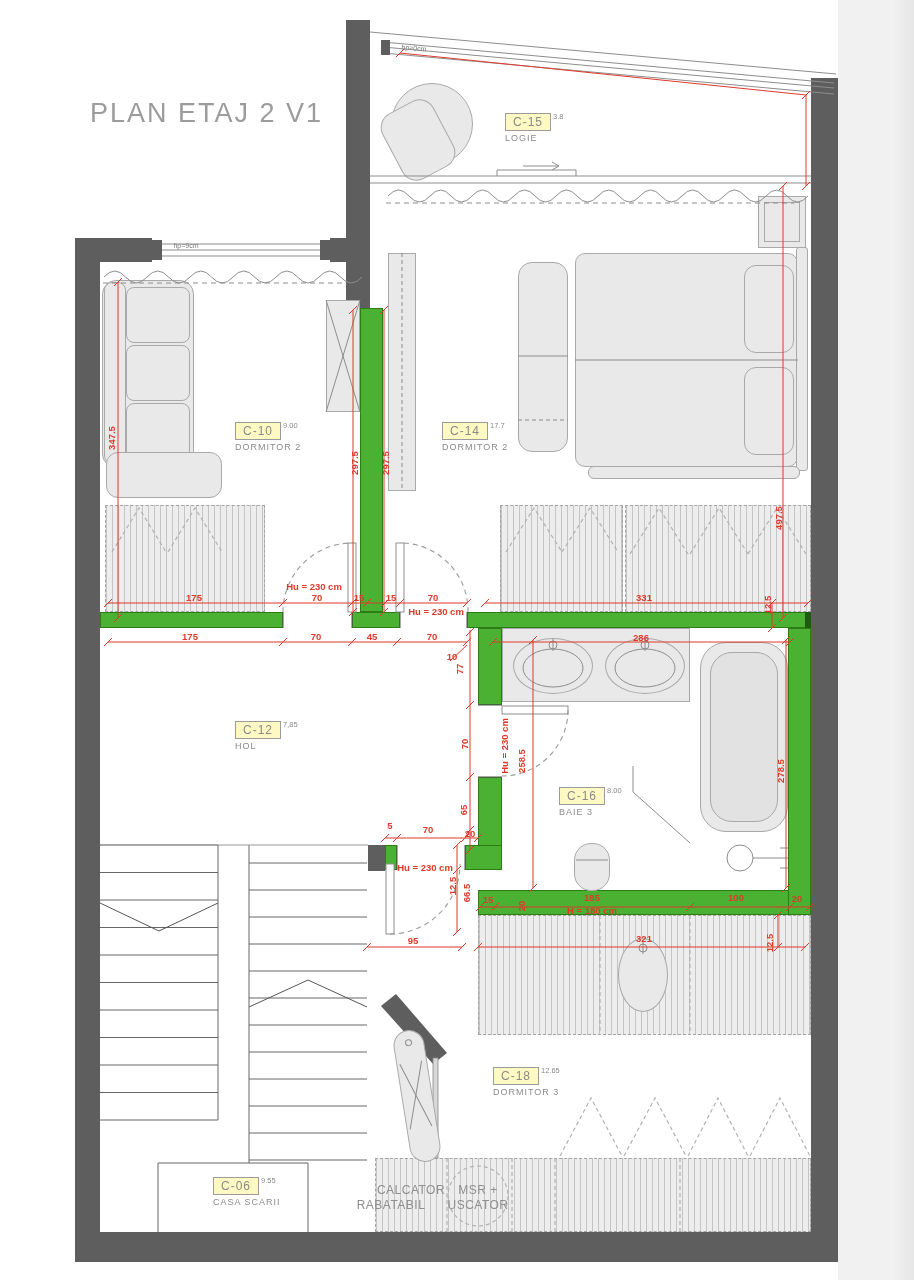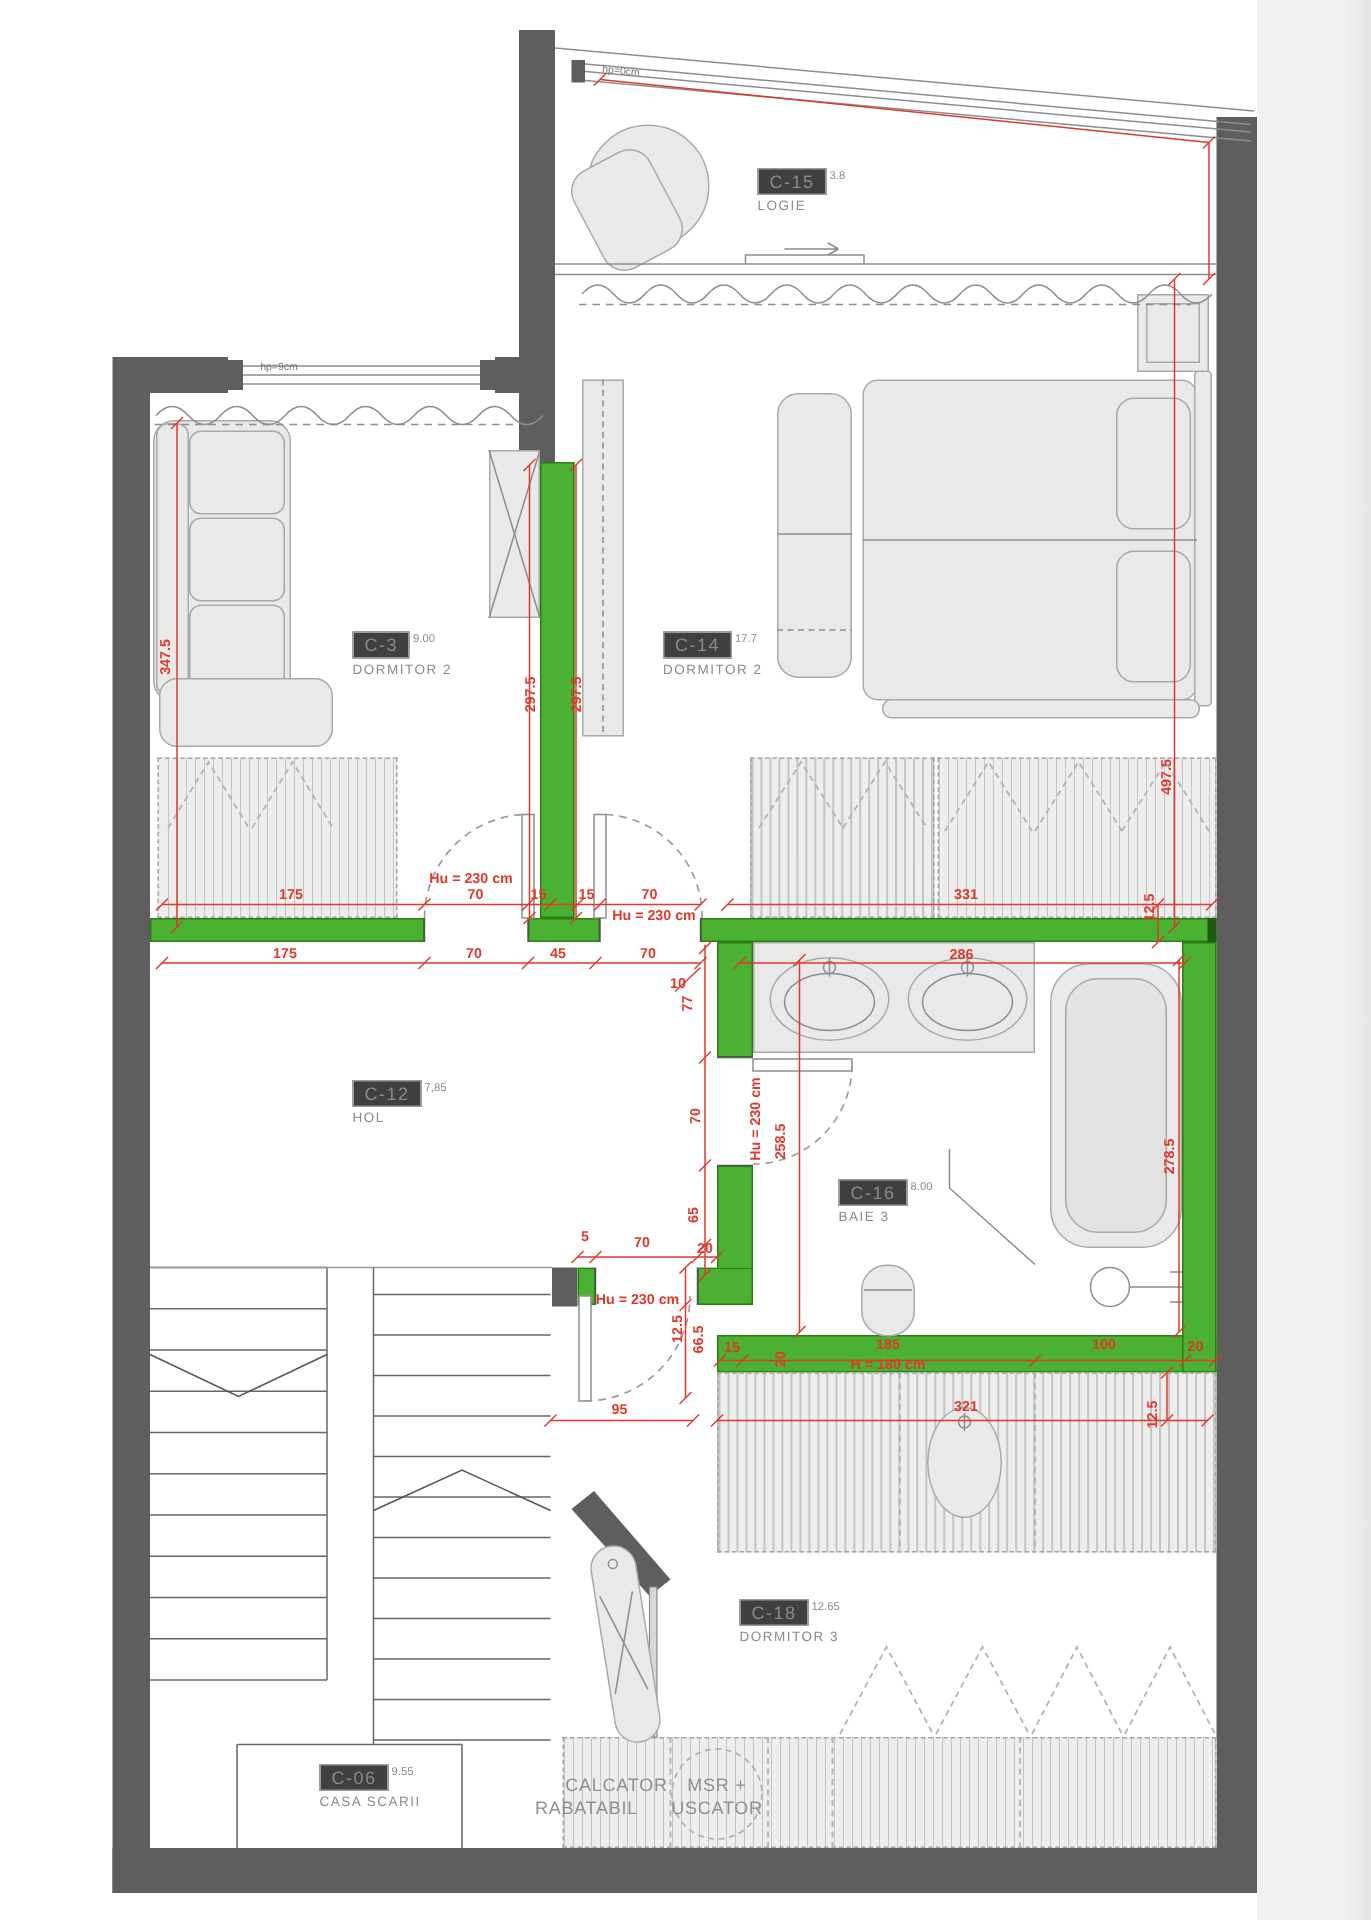--- a/index.html
+++ b/index.html
@@ -18,34 +18,35 @@
   svg{position:absolute;left:0;top:0;z-index:5;}
   .red{stroke:var(--dimension-red,#e0392b);stroke-width:1;}
   .door{stroke:#9a9a9a;stroke-width:1.1;stroke-dasharray:5 4;fill:none;}
   .thin{stroke:#8d8d8d;stroke-width:1;fill:none;}
   .furn-svg{fill:var(--furniture-fill,#e9e9e9);stroke:var(--furniture-stroke,#a9a9a9);}
   .chev{stroke:#b2b2b2;stroke-width:1.2;stroke-dasharray:4 3;fill:none;}
   .dim{position:absolute;z-index:7;color:var(--dimension-red,#e0392b);
        font-size:9.5px;font-weight:700;white-space:nowrap;transform:translate(-50%,-50%);}
   .dim.rot{transform:translate(-50%,-50%) rotate(-90deg);}
   .room-label{position:absolute;z-index:7;color:var(--label-gray,#8a8a8a);}
-  .rl-box{display:inline-block;border:1px solid #9b9b9b;background:#404040;padding:1px 7px;
+  .rl-box{display:inline-block;border:1px solid #9b9b9b;background:#fef9c3;padding:1px 7px;
           font-size:12px;letter-spacing:1px;}
   .rl-area{font-size:7.5px;vertical-align:top;margin-left:2px;}
   .rl-name{font-size:9px;letter-spacing:1px;margin-top:2px;white-space:nowrap;}
   .tiny{position:absolute;z-index:7;font-size:7px;color:#777;transform:translate(-50%,-50%);white-space:nowrap;}
   .closet-label{position:absolute;z-index:7;font-size:12px;color:#8f8f8f;letter-spacing:.5px;
                 transform:translate(-50%,-50%);white-space:nowrap;}
   .lbl-layer{position:absolute;left:0;top:0;width:100%;height:100%;z-index:6;pointer-events:none;}
 </style>
 </head>
 <body>
 
 <div id="stage">
   <div class="abs" id="right-margin"></div>
+  <h1 class="abs" id="plan-title">PLAN ETAJ 2 V1</h1>
 
   <div class="wall" style="left:75px;top:238px;width:25px;height:1024px"></div>
   <div class="wall" style="left:75px;top:1232px;width:762px;height:30px"></div>
   <div class="wall" style="left:811px;top:78px;width:27px;height:1184px"></div>
   <div class="wall" style="left:346px;top:20px;width:24px;height:290px"></div>
   <div class="wall" style="left:100px;top:238px;width:52px;height:24px"></div>
   <div class="wall" style="left:330px;top:238px;width:24px;height:24px"></div>
   <div class="wall" style="left:368px;top:845px;width:17px;height:26px"></div>
 
   <div class="green" style="left:360px;top:308px;width:23px;height:304px"></div>
@@ -311,21 +312,21 @@
         <line x1="450" y1="661" x2="467" y2="645" class="red"></line>
       </g>
   </svg>
 
   <div class="lbl-layer">
     <div class="room-label" style="left:505px;top:112px">
       <div><span class="rl-box">C-15</span><span class="rl-area">3.8</span></div>
       <div class="rl-name">LOGIE</div>
     </div>
     <div class="room-label" style="left:235px;top:421px">
-      <div><span class="rl-box">C-3</span><span class="rl-area">9.00</span></div>
+      <div><span class="rl-box">C-10</span><span class="rl-area">9.00</span></div>
       <div class="rl-name">DORMITOR 2</div>
     </div>
     <div class="room-label" style="left:442px;top:421px">
       <div><span class="rl-box">C-14</span><span class="rl-area">17.7</span></div>
       <div class="rl-name">DORMITOR 2</div>
     </div>
     <div class="room-label" style="left:235px;top:720px">
       <div><span class="rl-box">C-12</span><span class="rl-area">7,85</span></div>
       <div class="rl-name">HOL</div>
     </div>

